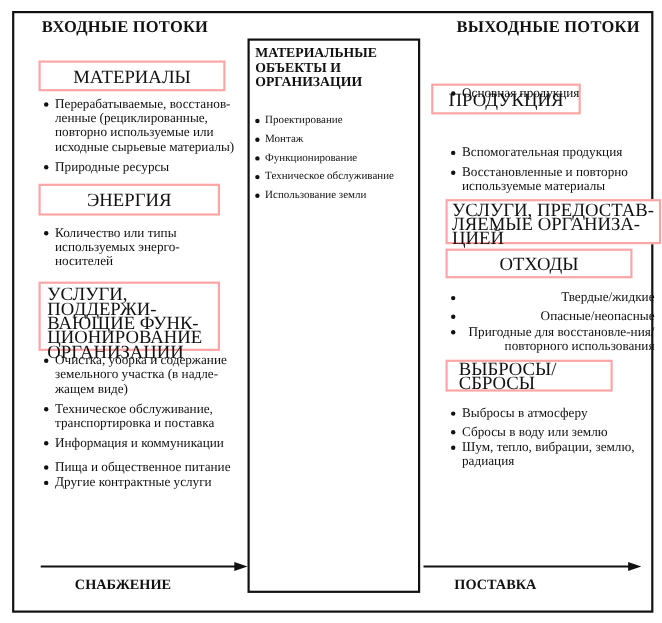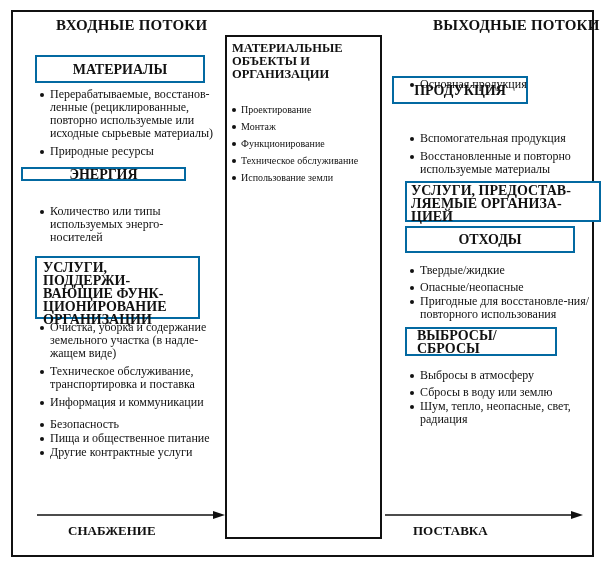--- a/index.html
+++ b/index.html
@@ -1,22 +1,22 @@
 <!DOCTYPE html>
 <html><head>
 <meta charset="utf-8">
 <style>
   html, body { margin:0; padding:0; background:#fff; }
   body { width:602px; height:566px; position:relative; overflow:hidden;
          font-family:"Liberation Serif","DejaVu Serif",serif; color:#111; }
   .frame { position:absolute; left:11px; top:10px; width:583px; height:547px;
            border:2px solid #111; box-sizing:border-box; }
-  .col-title { position:absolute; font-weight:bold; font-size:15px; letter-spacing:0.2px; white-space:nowrap;margin-left:18px; }
-  .box { position:absolute; border:2px solid #0369a1; box-sizing:border-box; background:#fff;
-         font-weight:bold; font-size:14px; line-height:13px; }
+  .col-title { position:absolute; font-weight:bold; font-size:15px; letter-spacing:0.2px; white-space:nowrap; }
+  .box { position:absolute; border:2px solid #fca5a5; box-sizing:border-box; background:#fff;
+         font-weight:normal; font-size:17px; line-height:13px; }
   .box.center { display:flex; align-items:center; justify-content:center; }
   .box.left { padding:3px 6px; }
   .list { position:absolute; margin:0; padding:0; list-style:none; font-size:12px; line-height:13px; }
   .list li { position:relative; padding-left:10px; }
   .list li::before { content:""; position:absolute; left:0; top:5px; width:4px; height:4px;
                      border-radius:50%; background:#111; }
   .list.sp li { margin-bottom:5px; }
   .list.tight li { margin-bottom:1px; }
   .mid-box { position:absolute; left:225px; top:35px; width:157px; height:504px;
              border:2px solid #111; box-sizing:border-box; background:#fff; }
@@ -37,40 +37,39 @@
 <div class="col-title" style="left:38px; top:17px;">ВХОДНЫЕ ПОТОКИ</div>
 
 <div class="box center" style="left:35px; top:55px; width:170px; height:28px;">
   <span>МАТЕРИАЛЫ</span>
 </div>
 <ul class="list sp" style="left:40px; top:88px; width:185px;">
   <li>Перерабатываемые, восстанов-ленные (рециклированные, повторно используемые или исходные сырьевые материалы)</li>
   <li>Природные ресурсы</li>
 </ul>
 
-<div class="box center" style="left:21px; top:167px; width:165px; height:14px;">
+<div class="box center" style="left:35px; top:167px; width:165px; height:29px;">
   <span>ЭНЕРГИЯ</span>
 </div>
 <ul class="list sp" style="left:40px; top:205px; width:130px;">
   <li>Количество или типы используемых энерго-носителей</li>
 </ul>
 
 <div class="box left" style="left:35px; top:256px; width:165px; height:63px;">
   <div>УСЛУГИ, ПОДДЕРЖИ-</div>
   <div>ВАЮЩИЕ ФУНК-</div>
   <div>ЦИОНИРОВАНИЕ</div>
   <div>ОРГАНИЗАЦИИ</div>
 </div>
 <ul class="list sp" style="left:40px; top:321px; width:182px;">
   <li>Очистка, уборка и содержание земельного участка (в надле-жащем виде)</li>
   <li>Техническое обслуживание, транспортировка и поставка</li>
   <li>Информация и коммуникации</li>
 </ul>
 <ul class="list tight" style="left:40px; top:418px; width:182px;">
-  <li>Безопасность</li>
   <li>Пища и общественное питание</li>
   <li>Другие контрактные услуги</li>
 </ul>
 
 <div class="mid-box"></div>
 <div class="mid-title">
   <div>МАТЕРИАЛЬНЫЕ</div>
   <div>ОБЪЕКТЫ И</div>
   <div>ОРГАНИЗАЦИИ</div>
 </div>
@@ -95,33 +94,33 @@
 
 <div class="box left" style="left:405px; top:181px; width:196px; height:41px; padding:1px 4px;">
   <div>УСЛУГИ, ПРЕДОСТАВ-</div>
   <div>ЛЯЕМЫЕ ОРГАНИЗА-</div>
   <div>ЦИЕЙ</div>
 </div>
 
 <div class="box center" style="left:405px; top:226px; width:170px; height:27px;">
   <span>ОТХОДЫ</span>
 </div>
-<ul class="list tight" style="left:410px; top:264px; width:185px;">
+<ul class="list tight" style="left:410px; top:264px; width:185px;text-align:right;">
   <li style="margin-bottom:4px;">Твердые/жидкие</li>
   <li>Опасные/неопасные</li>
   <li>Пригодные для восстановле-ния/повторного использования</li>
 </ul>
 
 <div class="box left" style="left:405px; top:327px; width:152px; height:29px; display:flex; align-items:center; padding-left:10px;">
   <span>ВЫБРОСЫ/СБРОСЫ</span>
 </div>
 <ul class="list tight" style="left:410px; top:369px; width:180px;">
   <li style="margin-bottom:4px;">Выбросы в атмосферу</li>
   <li>Сбросы в воду или землю</li>
-  <li>Шум, тепло, неопасные, свет, радиация</li>
+  <li>Шум, тепло, вибрации, землю, радиация</li>
 </ul>
 
 <svg class="arrows" width="602" height="566">
   <g>
     <line x1="37" y1="515" x2="218" y2="515" stroke="#111" stroke-width="1.6"></line>
     <polygon points="225,515 213,511 213,519" fill="#111"></polygon>
   </g>
   <g>
     <line x1="385" y1="515" x2="574" y2="515" stroke="#111" stroke-width="1.6"></line>
     <polygon points="583,515 571,511 571,519" fill="#111"></polygon>

